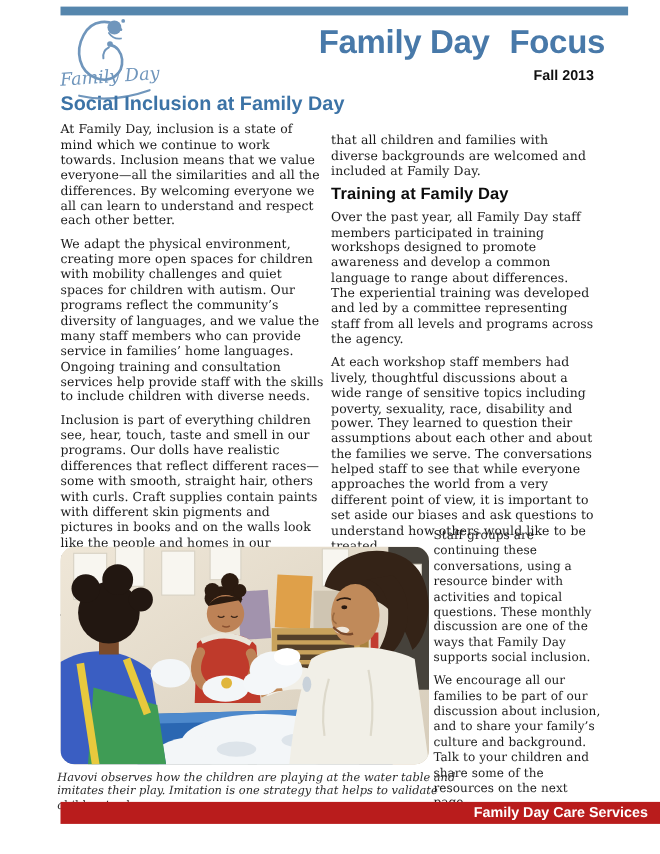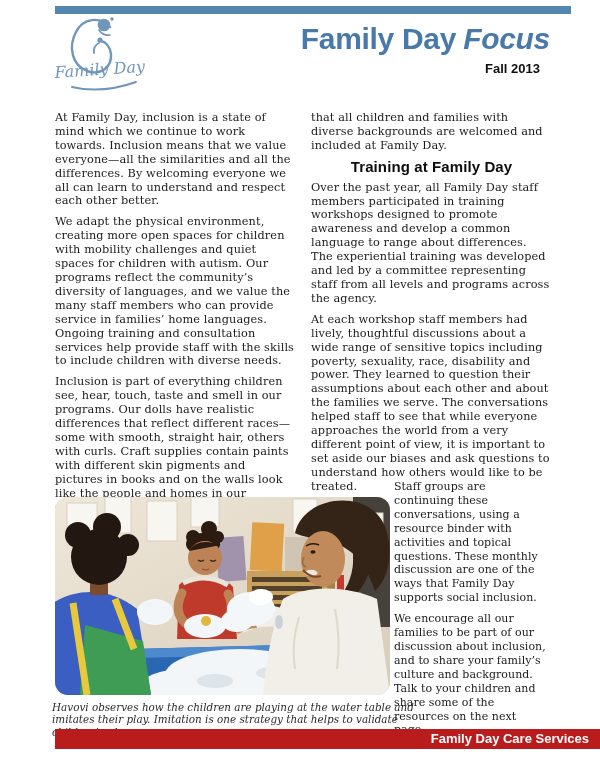--- a/index.html
+++ b/index.html
@@ -2,32 +2,32 @@
 <html><head>
 <meta charset="utf-8">
 <style>
   html,body{margin:0;padding:0;background:#ffffff;}
   .page{position:relative;width:600px;height:776px;background:#ffffff;overflow:hidden;
         font-family:"DejaVu Serif", serif;}
   .top-rule{position:absolute;left:55px;top:6px;width:516px;height:8px;background:#5586ad;}
   .logo{position:absolute;left:50px;top:14px;width:120px;height:82px;}
   .masthead-title{position:absolute;top:22px;right:50px;font-family:"Liberation Sans",sans-serif;
         font-weight:bold;font-size:30px;color:#4879a9;letter-spacing:-0.3px;white-space:nowrap;}
-  .masthead-title .accent{font-style:italic;margin-left:7px;}
+  .masthead-title .accent{margin-left:18px;}
   .issue{position:absolute;top:61px;right:60px;font-family:"Liberation Sans",sans-serif;
         font-weight:bold;font-size:13px;color:#101010;}
   .headline{position:absolute;left:55px;top:84px;margin:0;font-family:"Liberation Sans",sans-serif;
         font-weight:bold;font-size:18px;color:#3c73a6;}
   .col{position:absolute;top:111px;width:241px;font-size:11.3px;line-height:13.9px;
         color:#1b1b1b;letter-spacing:0.1px;}
   .col-left{left:55px;}
-  .col-right{left:311px;}
+  .col-right{left:301px;margin-top:10px;}
   .col p, .sidebar p{margin:0 0 7px 0;}
   .section-heading{font-family:"Liberation Sans",sans-serif;font-weight:bold;font-size:15px;
-        color:#0d0d0d;margin:5px 0 7px 0;text-align:center;}
+        color:#0d0d0d;margin:5px 0 7px 0;}
   .sidebar{position:absolute;left:394px;top:480px;width:153px;font-size:11px;line-height:13.9px;
         color:#1b1b1b;letter-spacing:0.05px;}
   .photo{position:absolute;left:55px;top:497px;width:335px;height:198px;border-radius:13px;
         overflow:hidden;background:#e5ddcd;}
   .photo svg{display:block;}
   .caption{position:absolute;left:52px;top:701px;width:368px;font-style:italic;font-size:10.4px;
         line-height:12.4px;color:#2b2b2b;}
   .footer-bar{position:absolute;left:55px;top:729px;width:560px;height:20px;background:#b91c1c;
         font-family:"Liberation Sans",sans-serif;font-weight:bold;font-size:13px;color:#ffffff;
         line-height:20px;text-align:right;padding-right:26px;box-sizing:border-box;}
@@ -49,20 +49,21 @@
       <path d="M49,29 q-6,3 -5,10" fill="none" stroke="#7096bc" stroke-width="1.8" stroke-linecap="round"></path>
       <text x="5" y="64" font-family="'DejaVu Serif', serif" font-style="italic" font-size="16" fill="#7096bc" transform="rotate(-4 5 64)">Family Day</text>
       <path d="M22,73 Q52,80 86,68" fill="none" stroke="#7096bc" stroke-width="2" stroke-linecap="round"></path>
     </svg>
   </div>
 
   <div class="masthead-title"><span>Family Day</span><span class="accent">Focus</span></div>
 
   <div class="issue">Fall 2013</div>
 
+  <h1 class="headline">Social Inclusion at Family Day</h1>
 
   <div class="col col-left">
     <p>At Family Day, inclusion is a state of mind which we continue to work towards. Inclusion means that we value everyone—all the similarities and all the differences. By welcoming everyone we all can learn to understand and respect each other better.</p>
     <p>We adapt the physical environment, creating more open spaces for children with mobility challenges and quiet spaces for children with autism. Our programs reflect the community’s diversity of languages, and we value the many staff members who can provide service in families’ home languages. Ongoing training and consultation services help provide staff with the skills to include children with diverse needs.</p>
     <p>Inclusion is part of everything children see, hear, touch, taste and smell in our programs. Our dolls have realistic differences that reflect different races—some with smooth, straight hair, others with curls. Craft supplies contain paints with different skin pigments and pictures in books and on the walls look like the people and homes in our communities. Our play and home areas offer a choice of chop sticks, forks, woks and frying pans. Our snacks and lunches smell and taste like the meals at home. These are some of the ways</p>
   </div>
 
   <div class="col col-right">
     <p>that all children and families with diverse backgrounds are welcomed and included at Family Day.</p>
     <h2 class="section-heading">Training at Family Day</h2>

